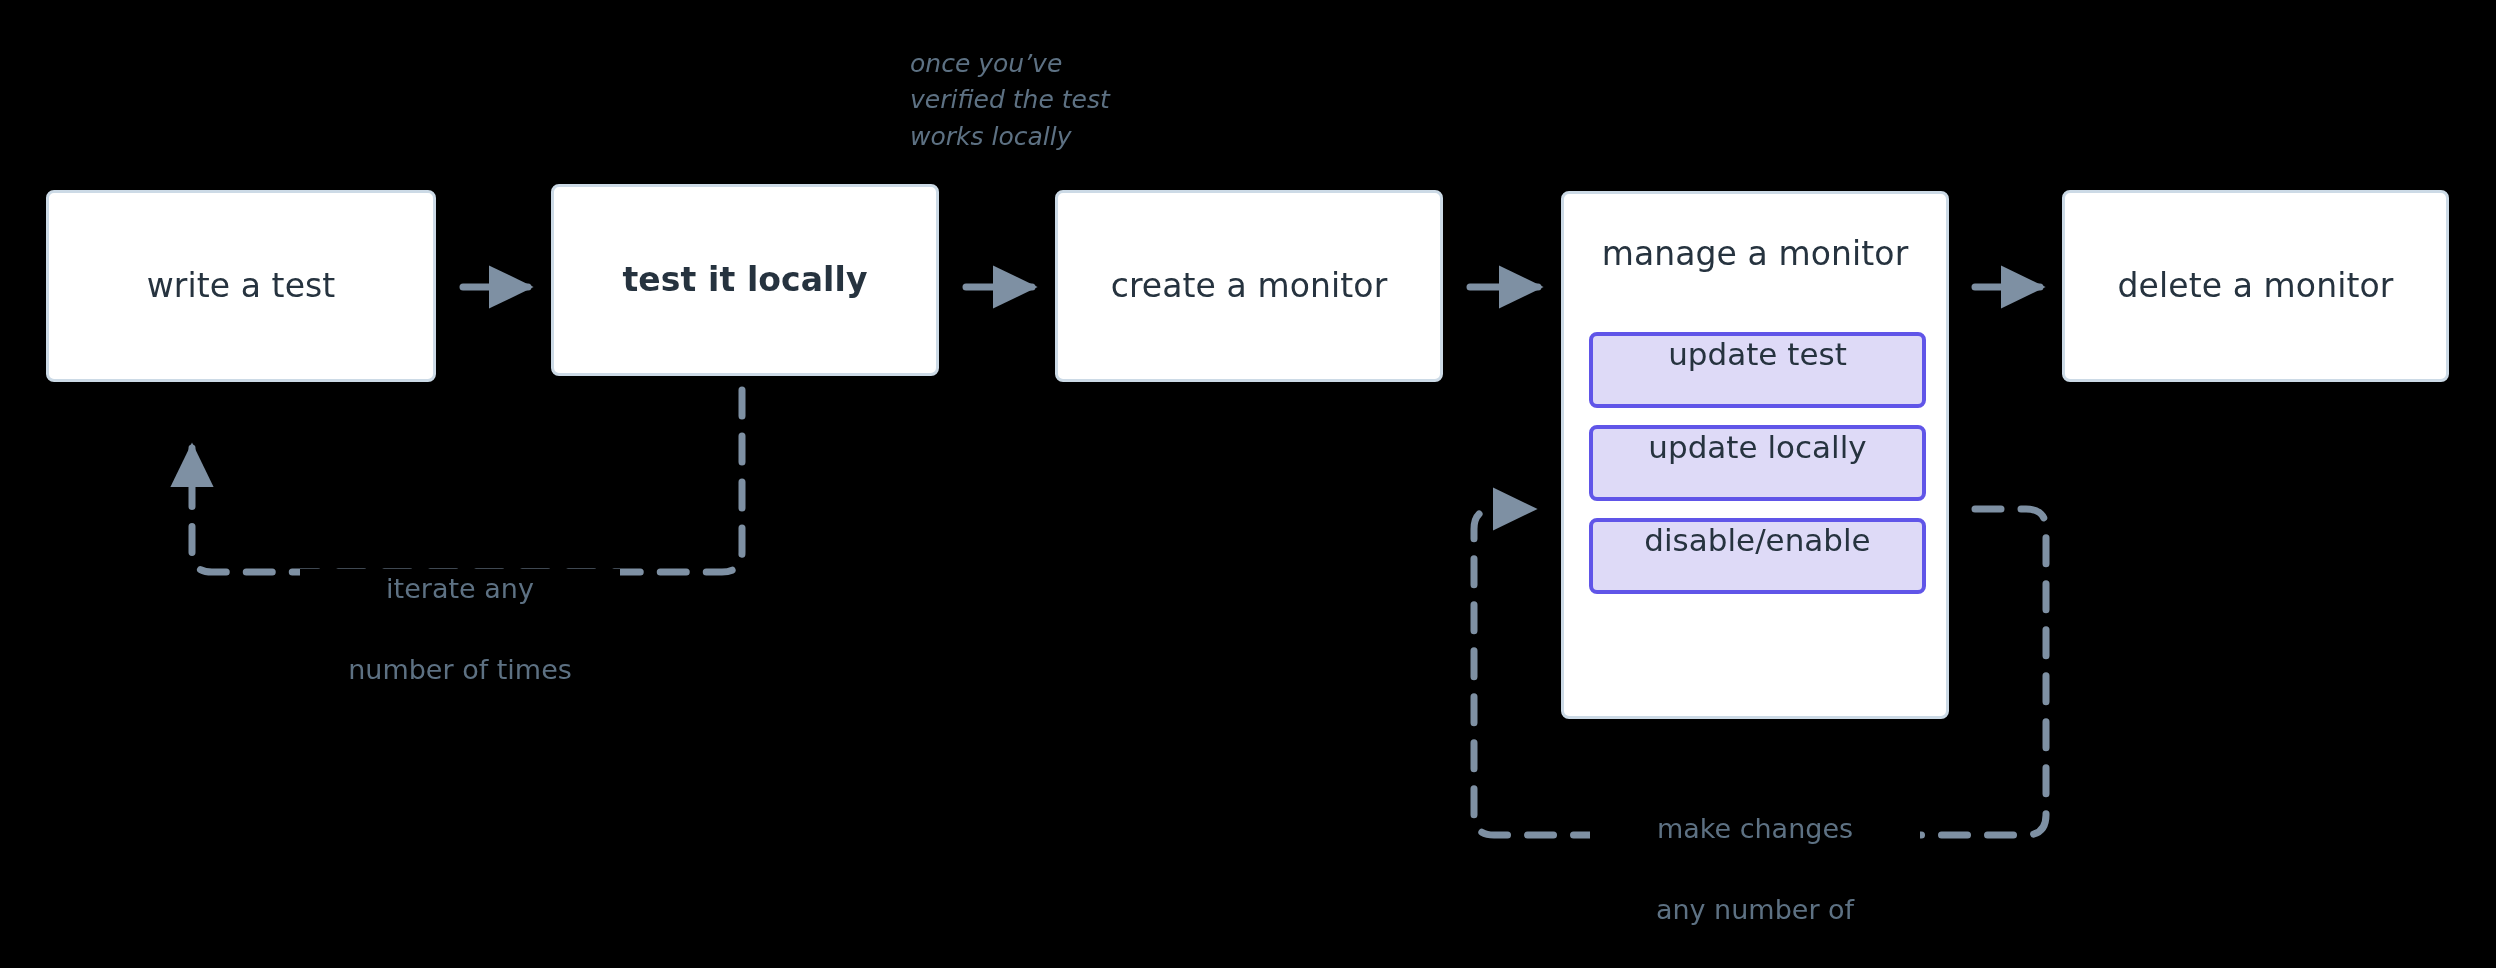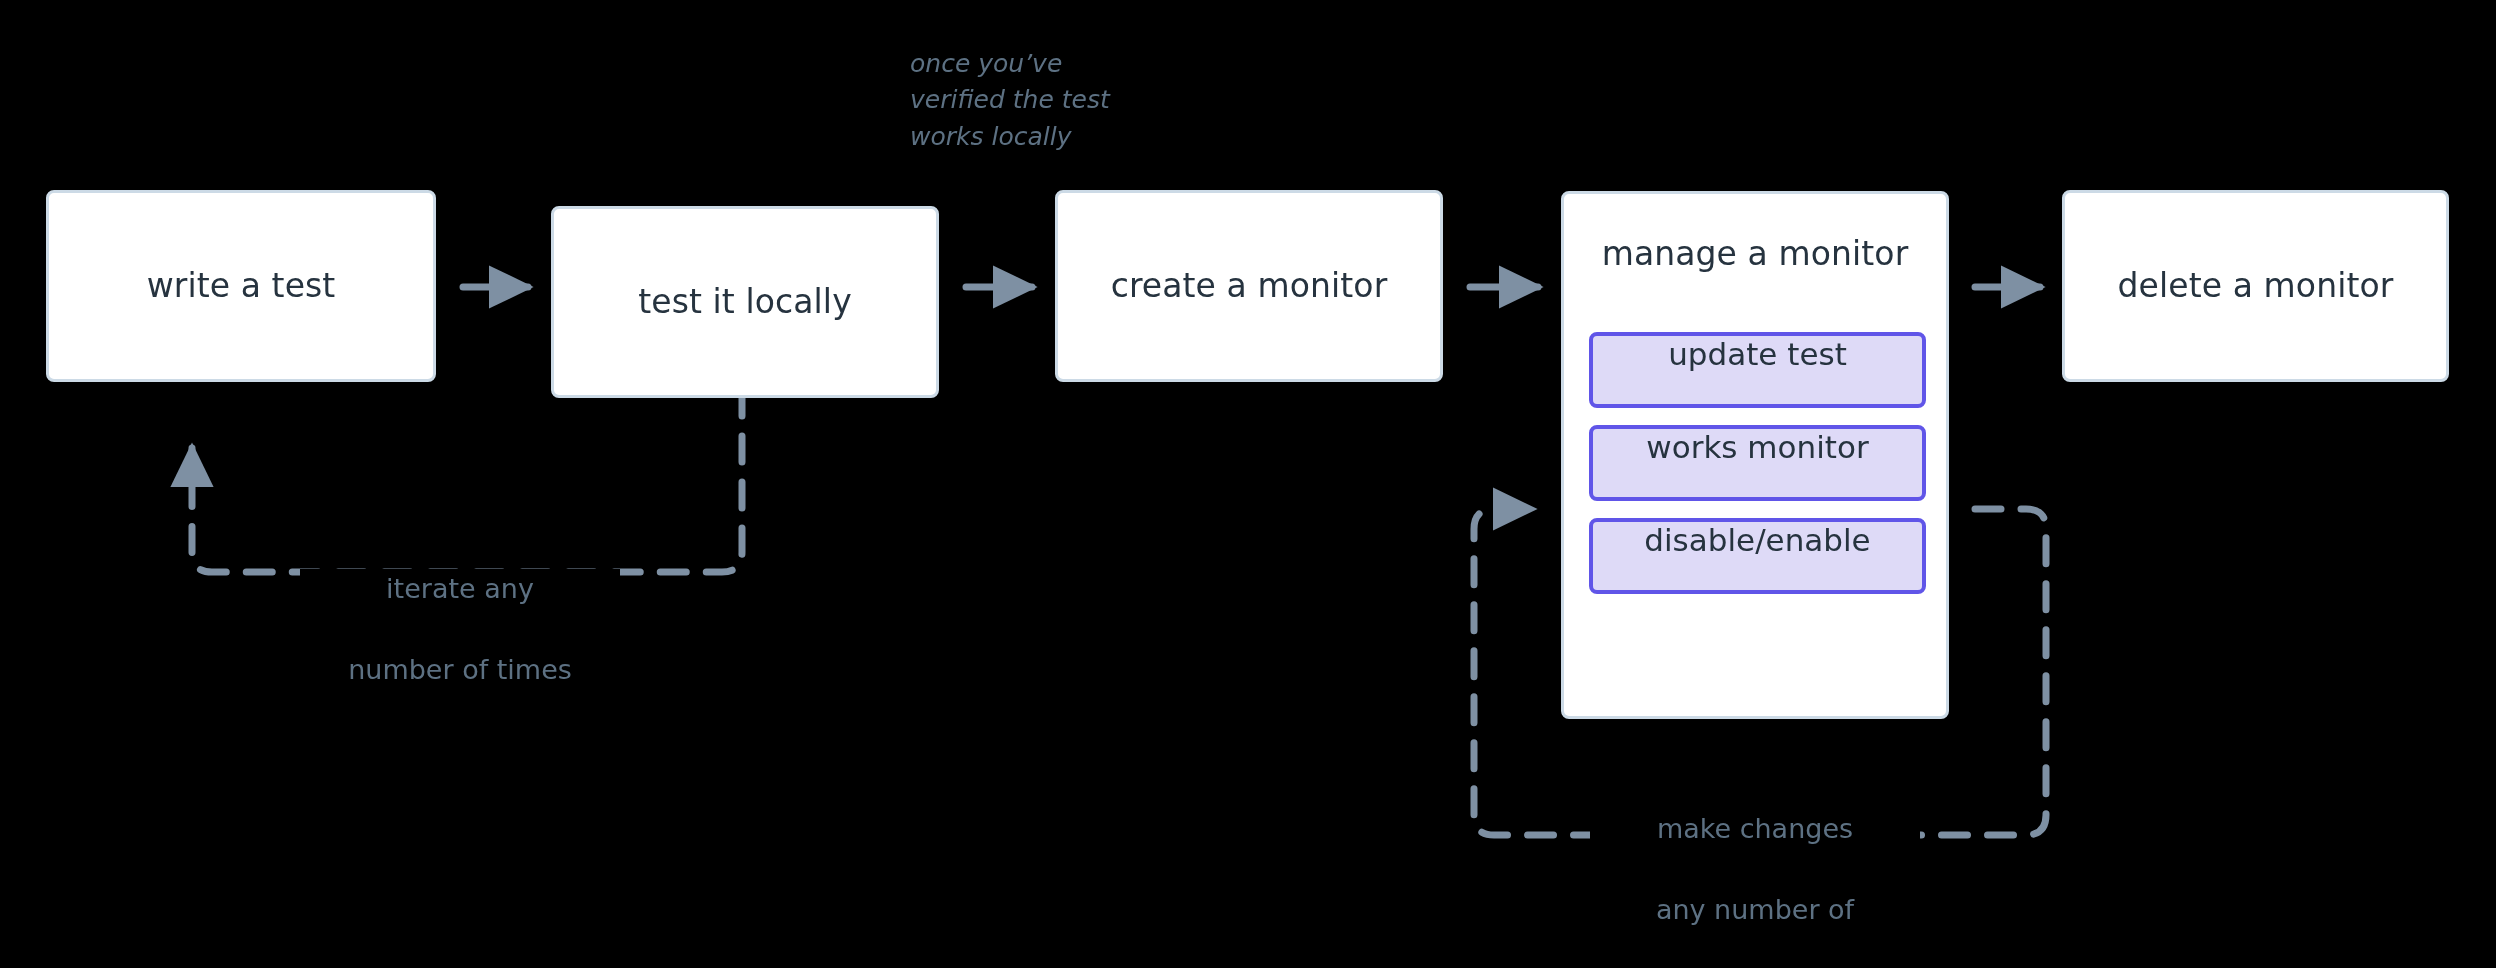--- a/index.html
+++ b/index.html
@@ -40,21 +40,21 @@
   }
   .node-label {
     font-size: 33px;
     color: #26333f;
     letter-spacing: 0.1px;
     line-height: 1.2;
     white-space: nowrap;
   }
 
   #node-write-a-test      { left: 46px;   top: 190px; width: 390px; height: 192px; }
-  #node-test-it-locally   { left: 551px;  top: 206px; width: 388px; height: 192px; }
+  #node-test-it-locally   { left: 551px;  top: 184px; width: 388px; height: 192px; font-weight: bold; }
   #node-create-a-monitor  { left: 1055px; top: 190px; width: 388px; height: 192px; justify-content: center; }
   #node-delete-a-monitor  { left: 2062px; top: 190px; width: 387px; height: 192px; }
 
   
   #node-manage-a-monitor {
     left: 1561px;
     top: 191px;
     width: 388px;
     height: 528px;
     display: block;
@@ -189,21 +189,21 @@
   <div class="node" id="node-manage-a-monitor">
     <div id="manage-title">
       <span class="node-label">manage a monitor</span>
     </div>
 
     <div class="sub-action" id="sub-action-update-test">
       <span class="sub-action-label">update test</span>
     </div>
 
     <div class="sub-action" id="sub-action-update-monitor">
-      <span class="sub-action-label">works monitor</span>
+      <span class="sub-action-label">update locally</span>
     </div>
 
     <div class="sub-action" id="sub-action-disable-enable">
       <span class="sub-action-label">disable/enable</span>
     </div>
   </div>
 
   <div class="node" id="node-delete-a-monitor">
     <span class="node-label">delete a monitor</span>
   </div>

